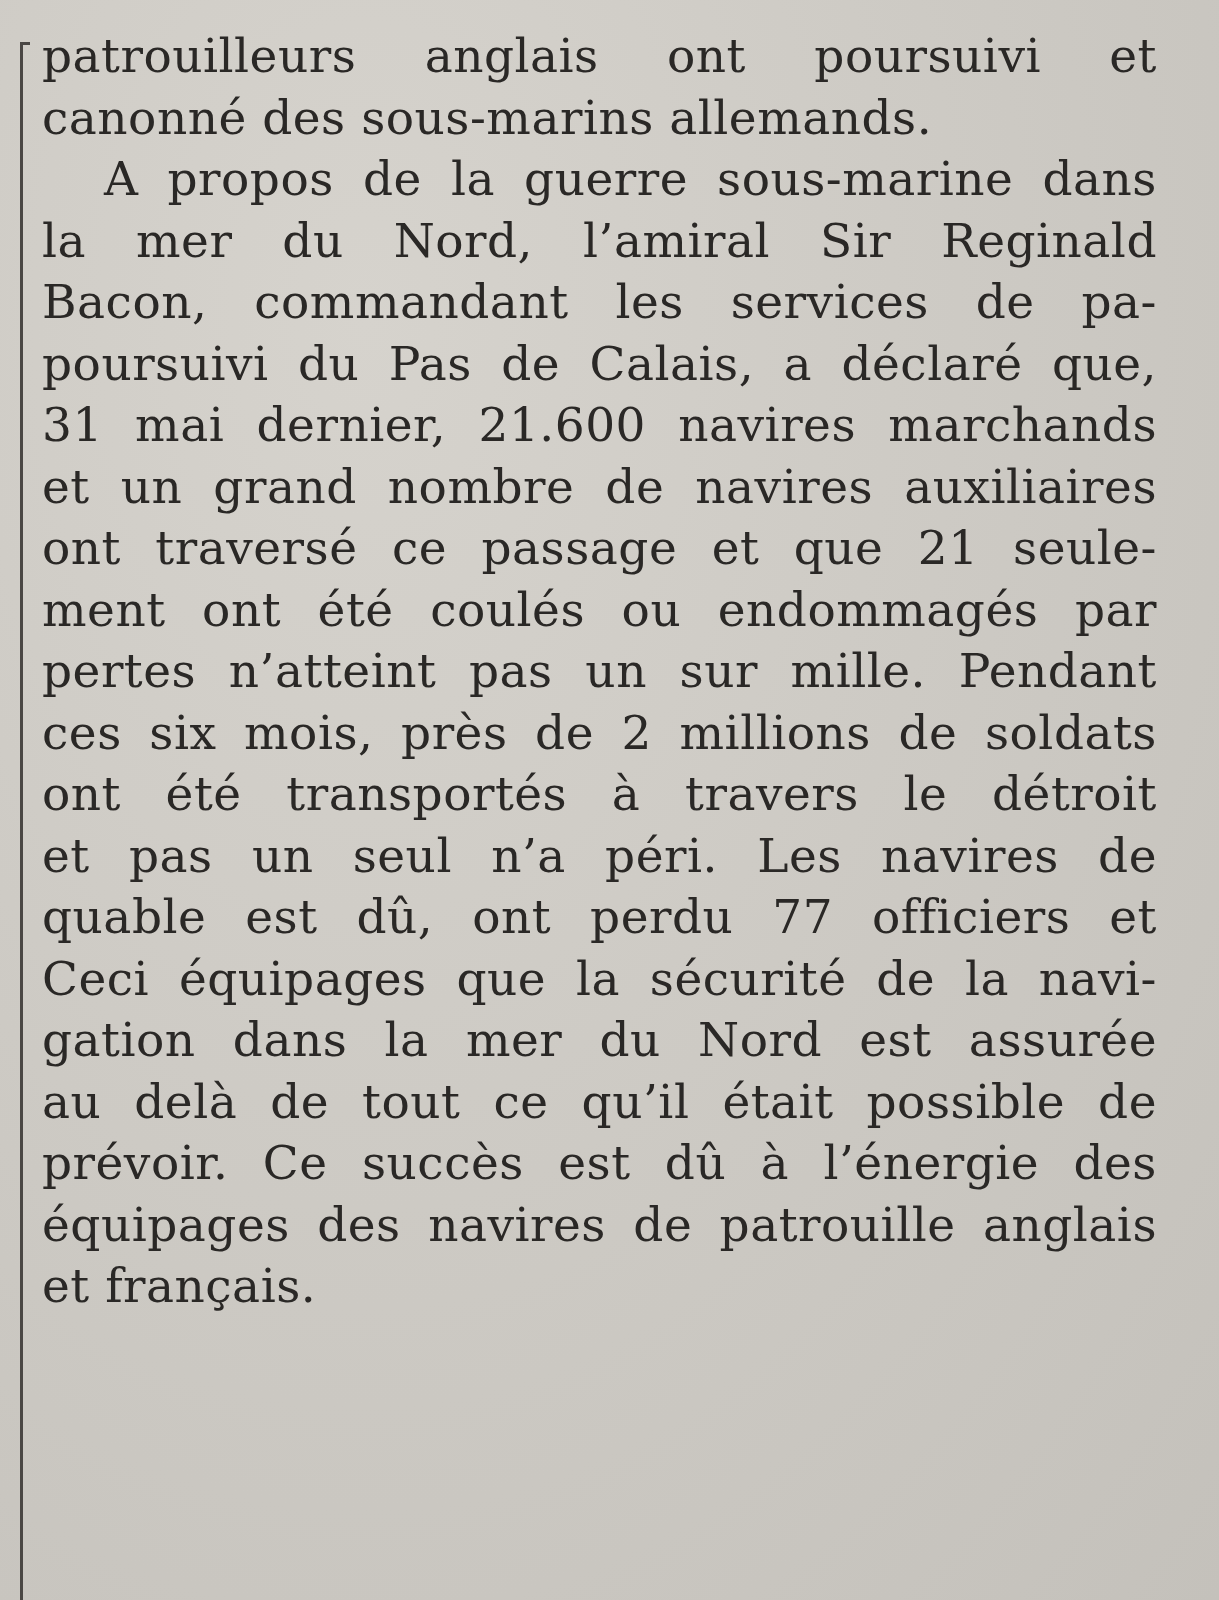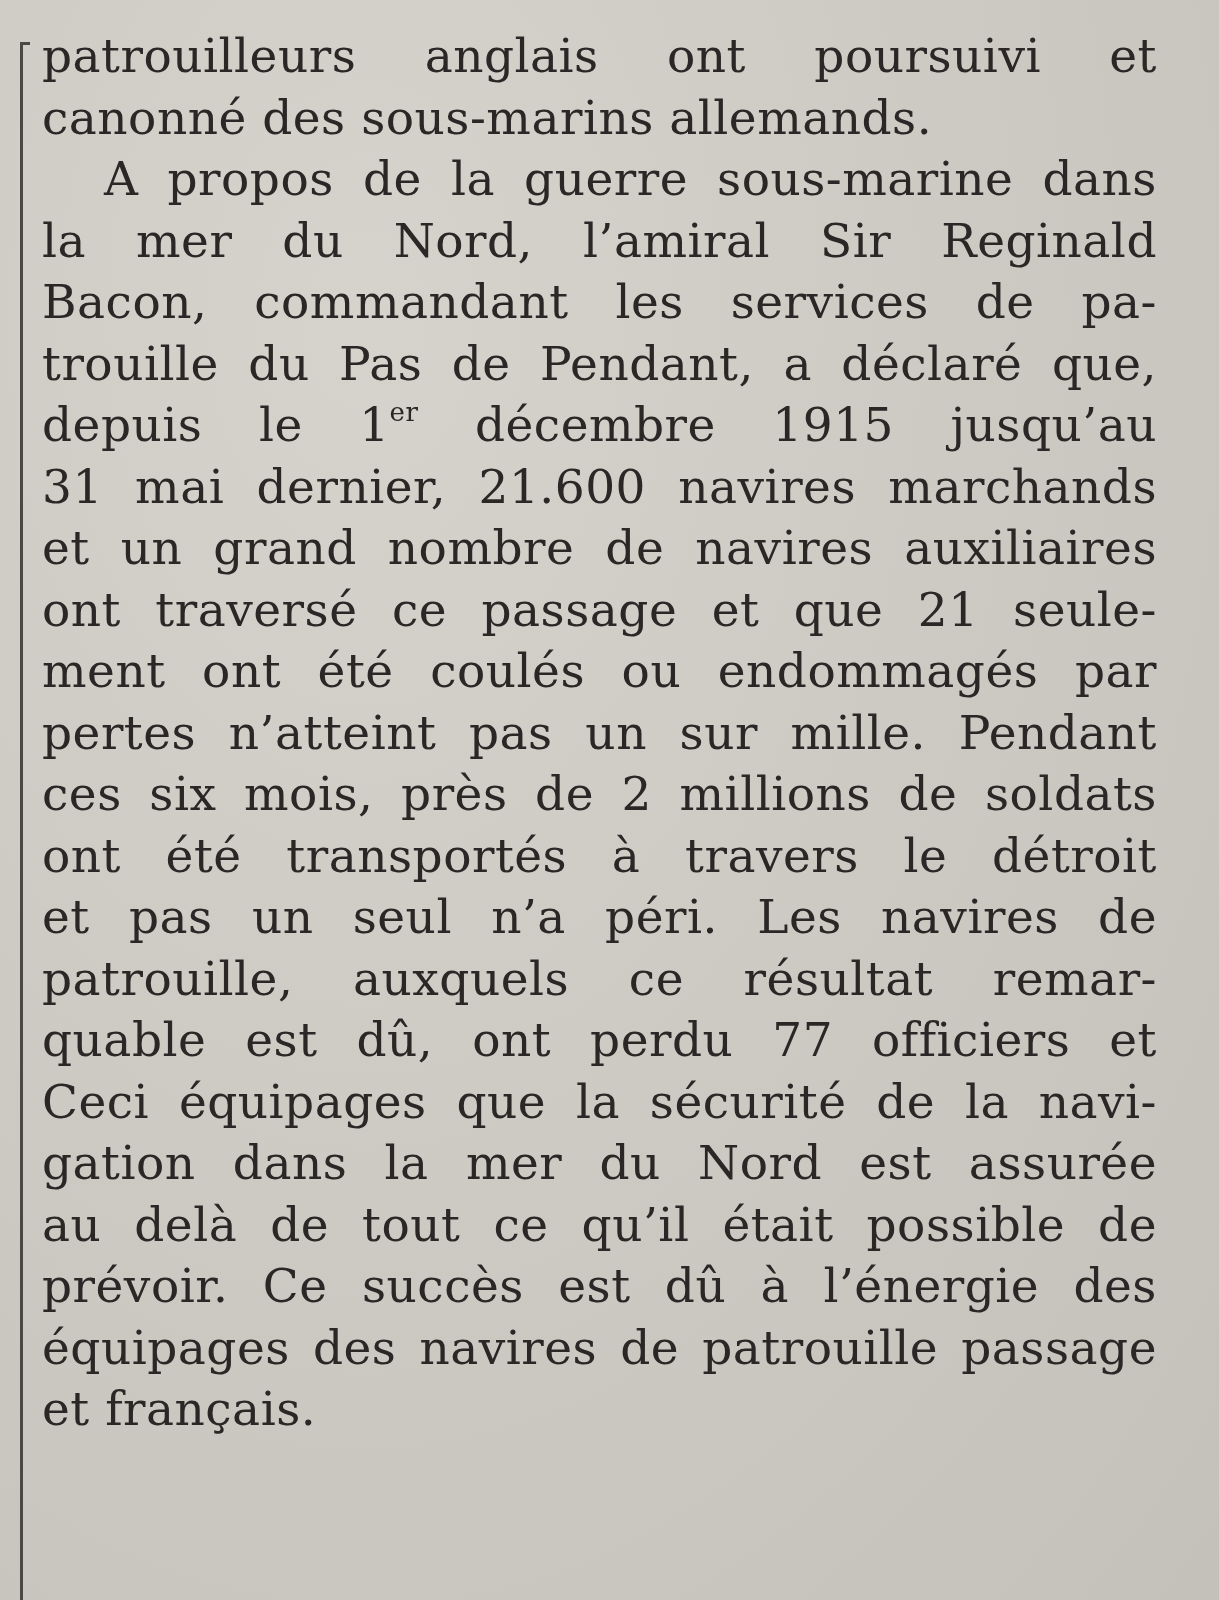--- a/index.html
+++ b/index.html
@@ -35,31 +35,29 @@
 
 <div class="rule"></div>
 <div class="rule-tick"></div>
 
 <div class="column">
   <div class="line">patrouilleurs anglais ont poursuivi et</div>
   <div class="line last">canonné des sous-marins allemands.</div>
   <div class="line indent">A propos de la guerre sous-marine dans</div>
   <div class="line">la mer du Nord, l’amiral Sir Reginald</div>
   <div class="line">Bacon, commandant les services de pa-</div>
-  <div class="line">trouille du Pas de Pendant, a déclaré que,</div>
-  <div class="line"><span>depuis le 1</span><sup>er</sup><span> décembre 1915 jusqu’au</span></div>
+  <div class="line">poursuivi du Pas de Calais, a déclaré que,</div>
   <div class="line">31 mai dernier, 21.600 navires marchands</div>
   <div class="line">et un grand nombre de navires auxiliaires</div>
   <div class="line">ont traversé ce passage et que 21 seule-</div>
   <div class="line">ment ont été coulés ou endommagés par</div>
   <div class="line">pertes n’atteint pas un sur mille. Pendant</div>
   <div class="line">ces six mois, près de 2 millions de soldats</div>
   <div class="line">ont été transportés à travers le détroit</div>
   <div class="line">et pas un seul n’a péri. Les navires de</div>
-  <div class="line">patrouille, auxquels ce résultat remar-</div>
   <div class="line">quable est dû, ont perdu 77 officiers et</div>
   <div class="line">Ceci équipages que la sécurité de la navi-</div>
   <div class="line">gation dans la mer du Nord est assurée</div>
   <div class="line">au delà de tout ce qu’il était possible de</div>
   <div class="line">prévoir. Ce succès est dû à l’énergie des</div>
-  <div class="line">équipages des navires de patrouille passage</div>
+  <div class="line">équipages des navires de patrouille anglais</div>
   <div class="line last">et français.</div>
 </div>
 
 </body></html>

